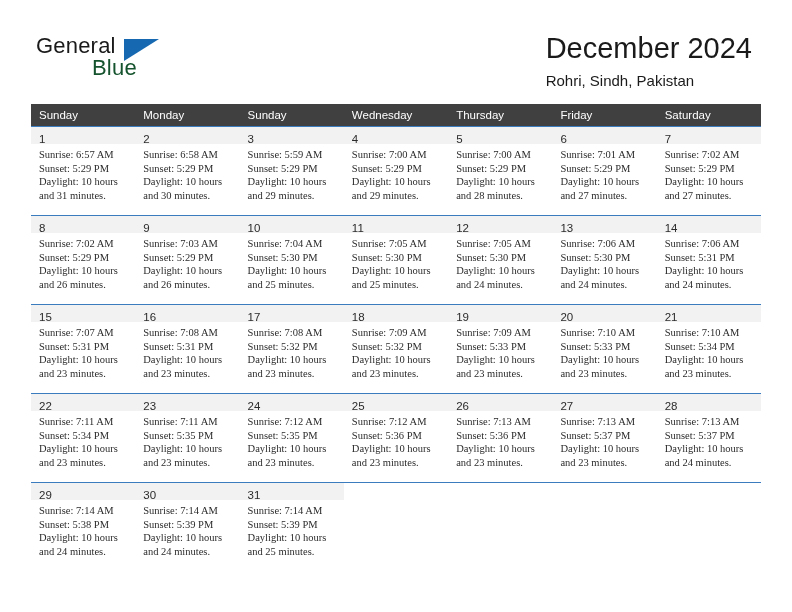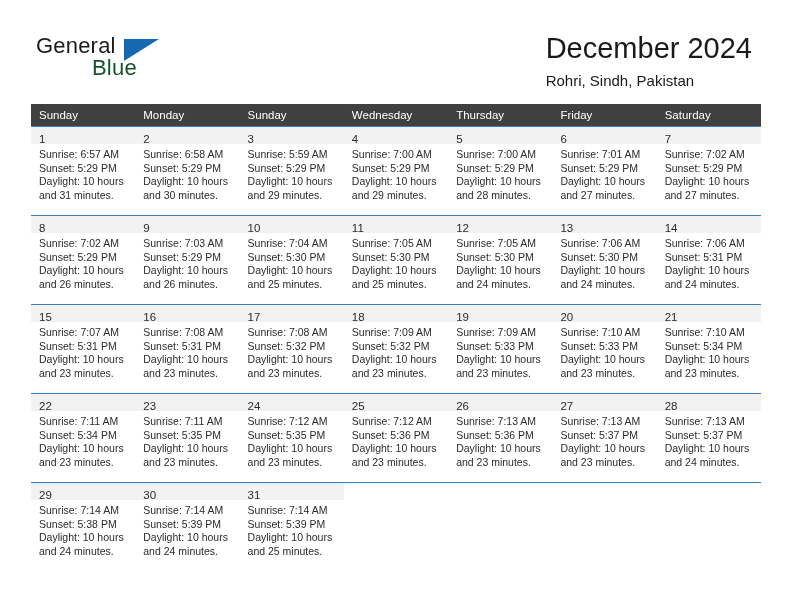--- a/index.html
+++ b/index.html
@@ -139,20 +139,21 @@
     box-sizing: border-box;
   }
   .daynum {
     font-size: 11.5px;
     color: #2b2b2b;
     line-height: 14px;
   }
 
   .cell-body {
     padding: 4px 5px 0 8px;
+    font-family: Liberation Serif, serif;
   }
   .cell-line {
     font-size: 10.5px;
     line-height: 13.6px;
     color: #2b2b2b;
     white-space: nowrap;
   }
 
   
   tr.week-row td {

